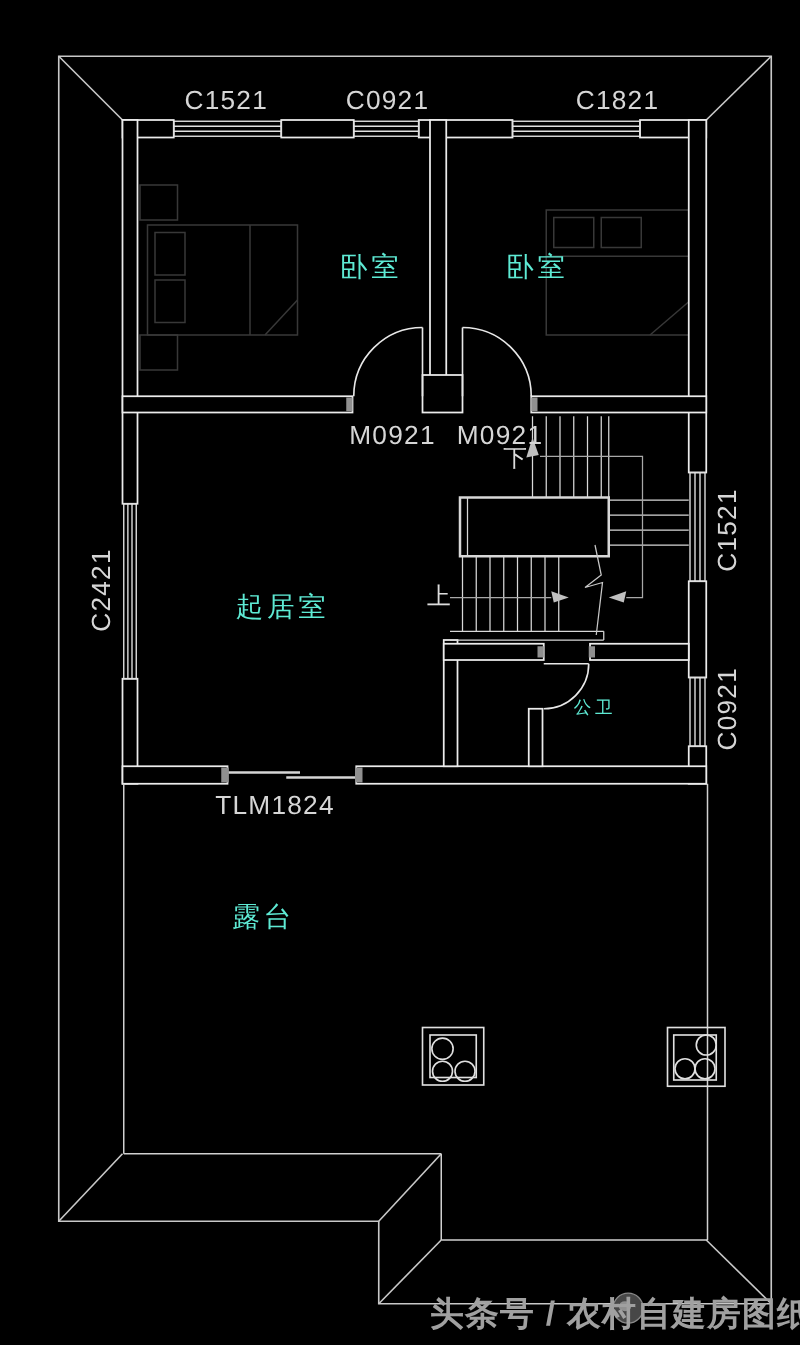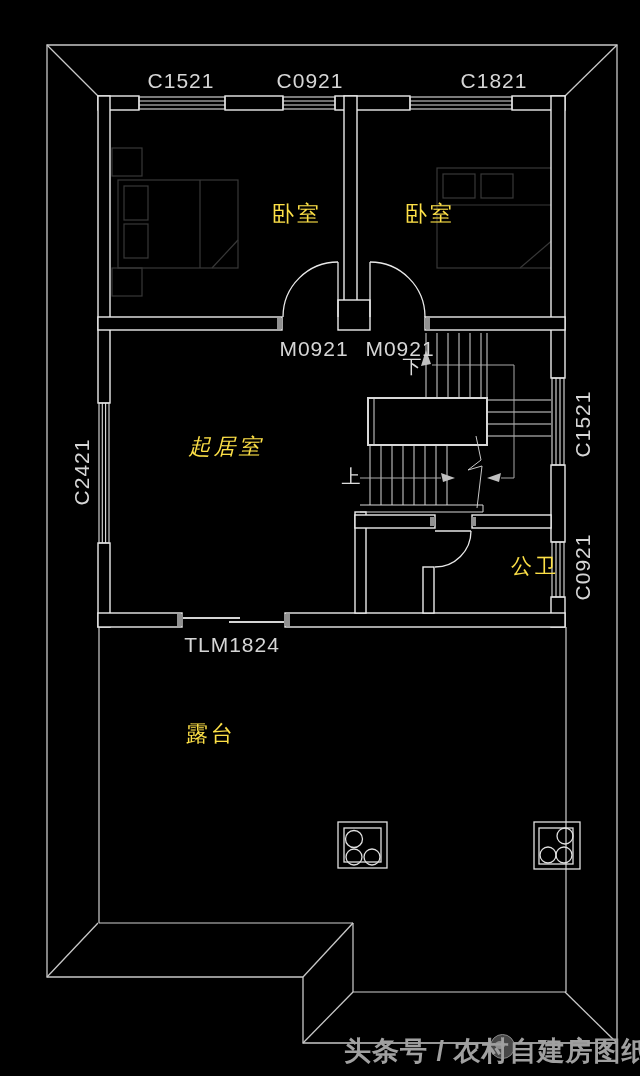--- a/index.html
+++ b/index.html
@@ -9,21 +9,21 @@
   }
   #plan-svg{position:absolute;left:0;top:0;}
   .lbl{
     position:absolute;color:#dcdcdc;white-space:nowrap;
     transform:translate(-50%,-50%);
     font-family:"Liberation Sans", sans-serif;
     font-weight:400;letter-spacing:1px;
   }
   .lbl.rot{transform:translate(-50%,-50%) rotate(-90deg);}
   .code{font-size:21px;color:#d6d6d6;}
-  .room{font-size:22px;color:#fde047;letter-spacing:3px;}
+  .room{font-size:22px;color:#5eead4;letter-spacing:3px;}
   .small{font-size:19px;letter-spacing:0;}
   .wm{
     position:absolute;left:344px;top:1033px;
     font-size:27px;font-weight:700;color:#a0a0a0;
     letter-spacing:1px;white-space:nowrap;
     font-family:"Liberation Sans", sans-serif;
   }
   .wm-icon{
     position:absolute;left:490px;top:1034px;width:25px;height:25px;border-radius:50%;
     background:#474747;border:1px solid #8a8a8a;box-sizing:border-box;
@@ -216,26 +216,26 @@
   <div class="lbl code" style="left:181px;top:81px;">C1521</div>
   <div class="lbl code" style="left:310px;top:81px;">C0921</div>
   <div class="lbl code" style="left:462px;top:81px;margin-left:32px;">C1821</div>
 
   <div class="lbl code rot" style="left:82px;top:472px;">C2421</div>
   <div class="lbl code rot" style="left:583px;top:424px;">C1521</div>
   <div class="lbl code rot" style="left:583px;top:567px;">C0921</div>
 
   <div class="lbl code" style="left:314px;top:349px;">M0921</div>
   <div class="lbl code" style="left:400px;top:349px;">M0921</div>
-  <div class="lbl code" style="left:232px;top:645px;">TLM1824</div>
+  <div class="lbl code" style="left:220px;top:645px;">TLM1824</div>
 
   <div class="lbl room" style="left:297px;top:214px;">卧室</div>
   <div class="lbl room" style="left:430px;top:214px;">卧室</div>
-  <div class="lbl room" style="left:226px;top:447px;font-style:italic;">起居室</div>
-  <div class="lbl room" style="left:535px;top:566px;font-size:21px;">公卫</div>
+  <div class="lbl room" style="left:226px;top:486px;">起居室</div>
+  <div class="lbl room" style="left:476px;top:566px;font-size:14px;">公卫</div>
   <div class="lbl room" style="left:211px;top:734px;">露台</div>
 
   <div class="lbl small" style="left:351px;top:477px;">上</div>
   <div class="lbl small" style="left:412px;top:367px;">下</div>
 
   <div class="wm-icon"></div>
   <div class="wm">头条号 / 农村自建房图纸</div>
 
 </div>
 

